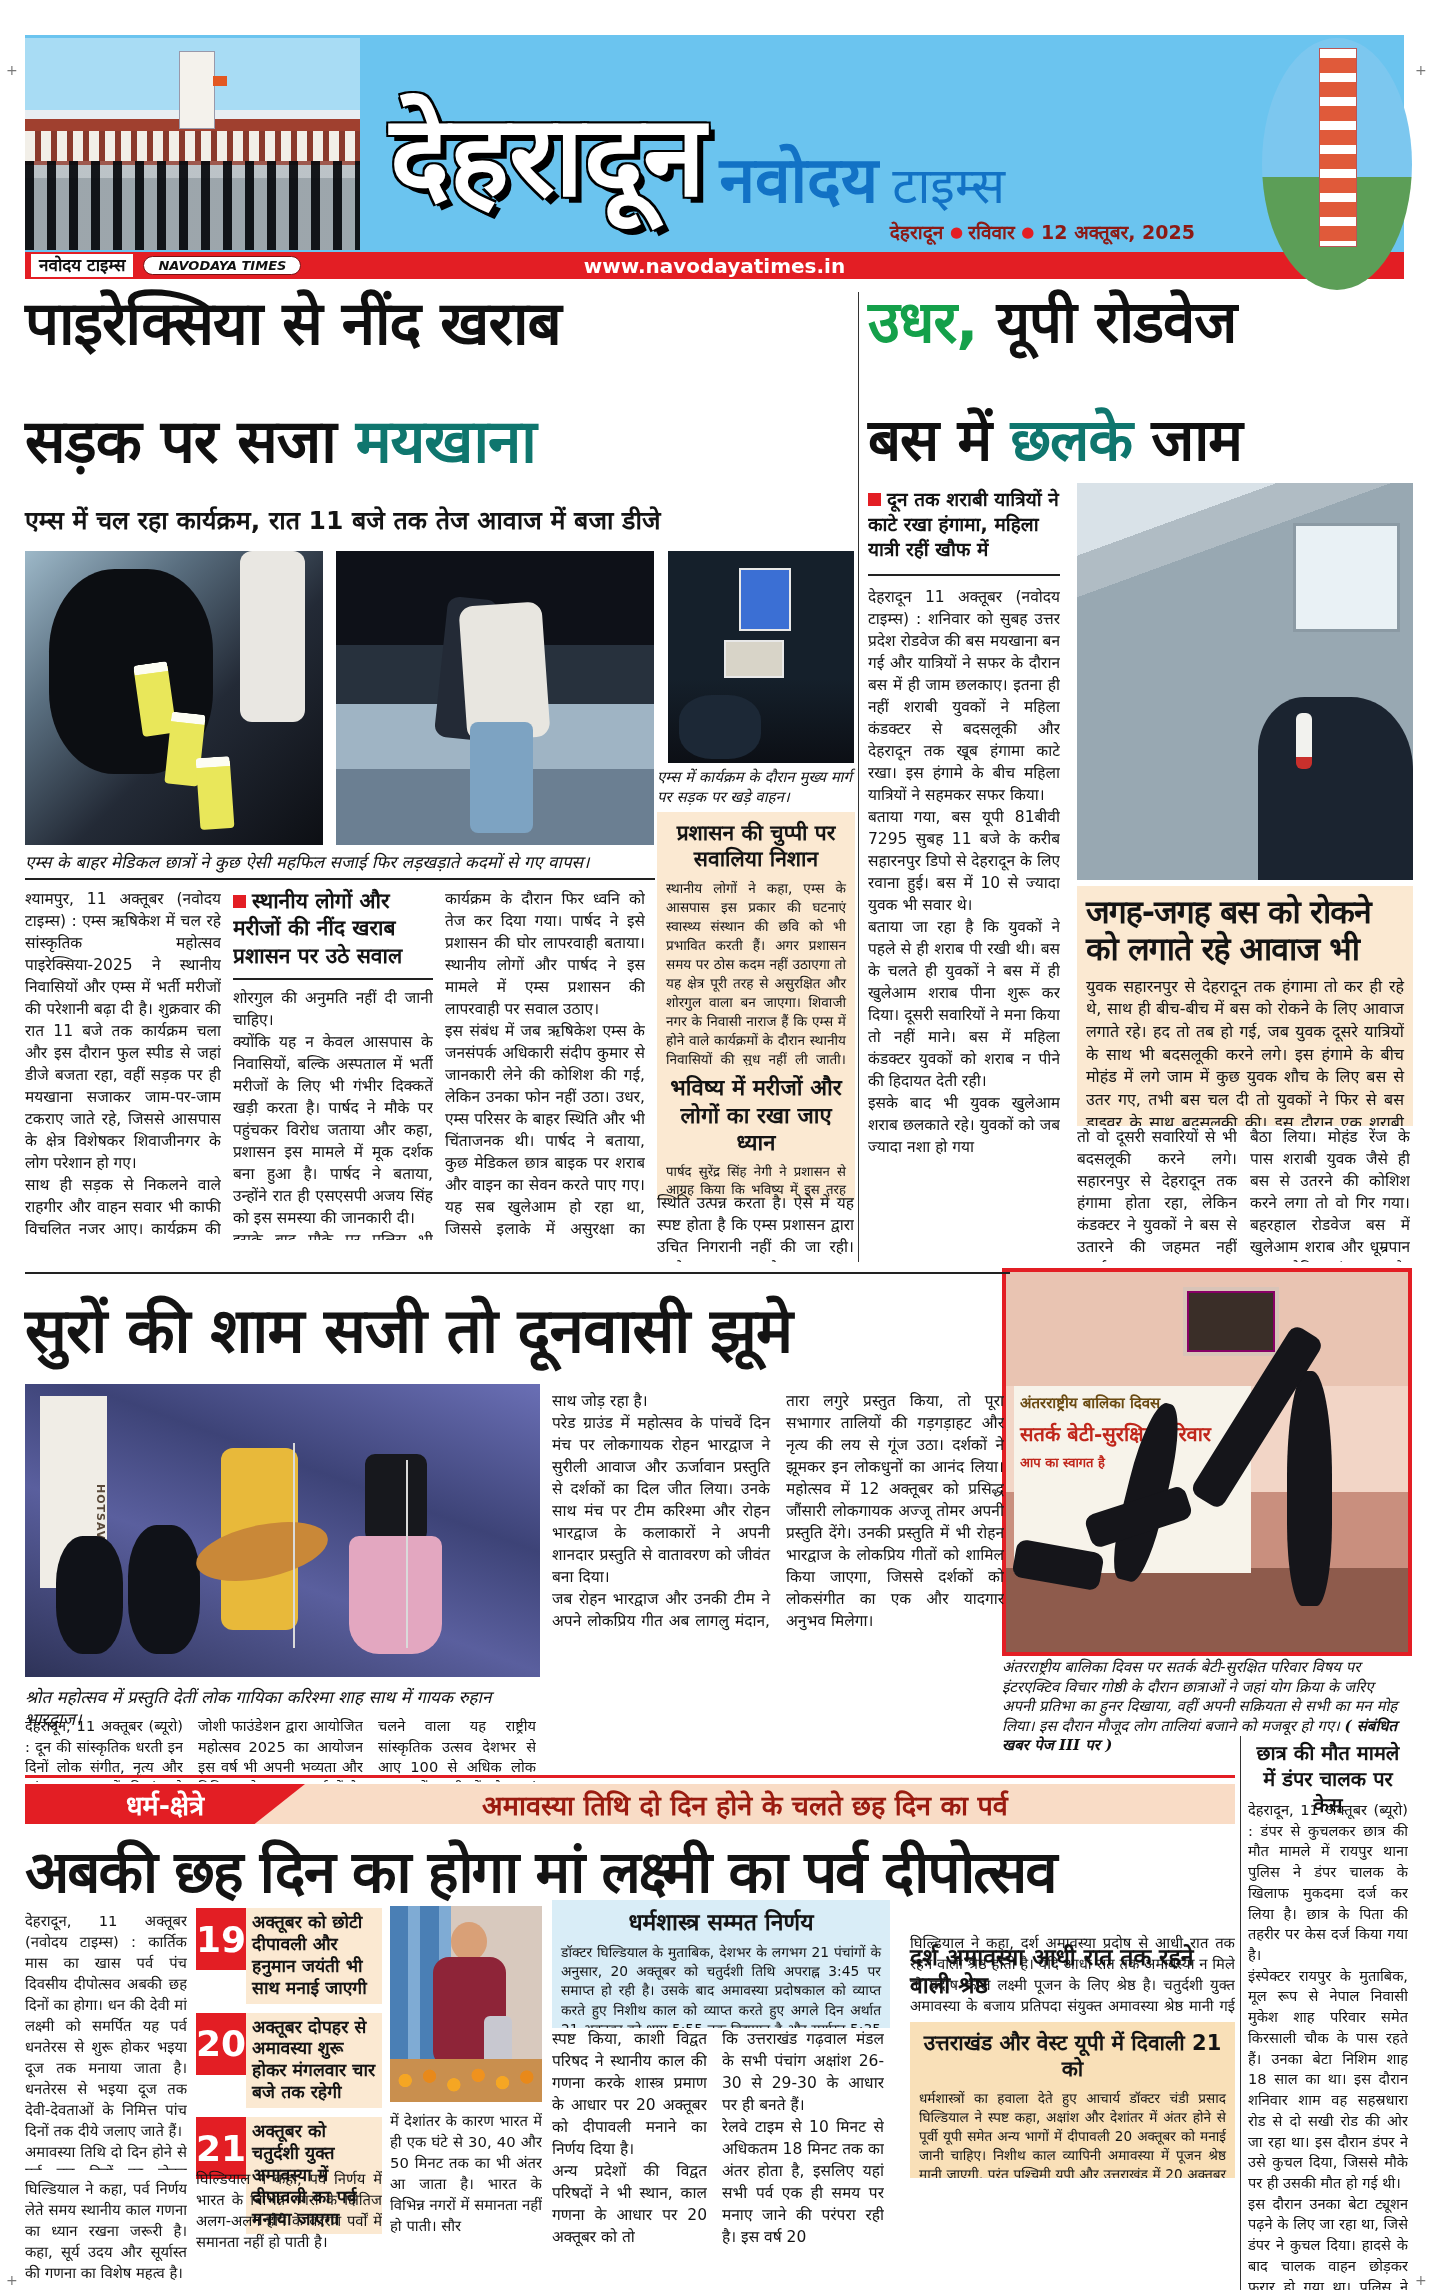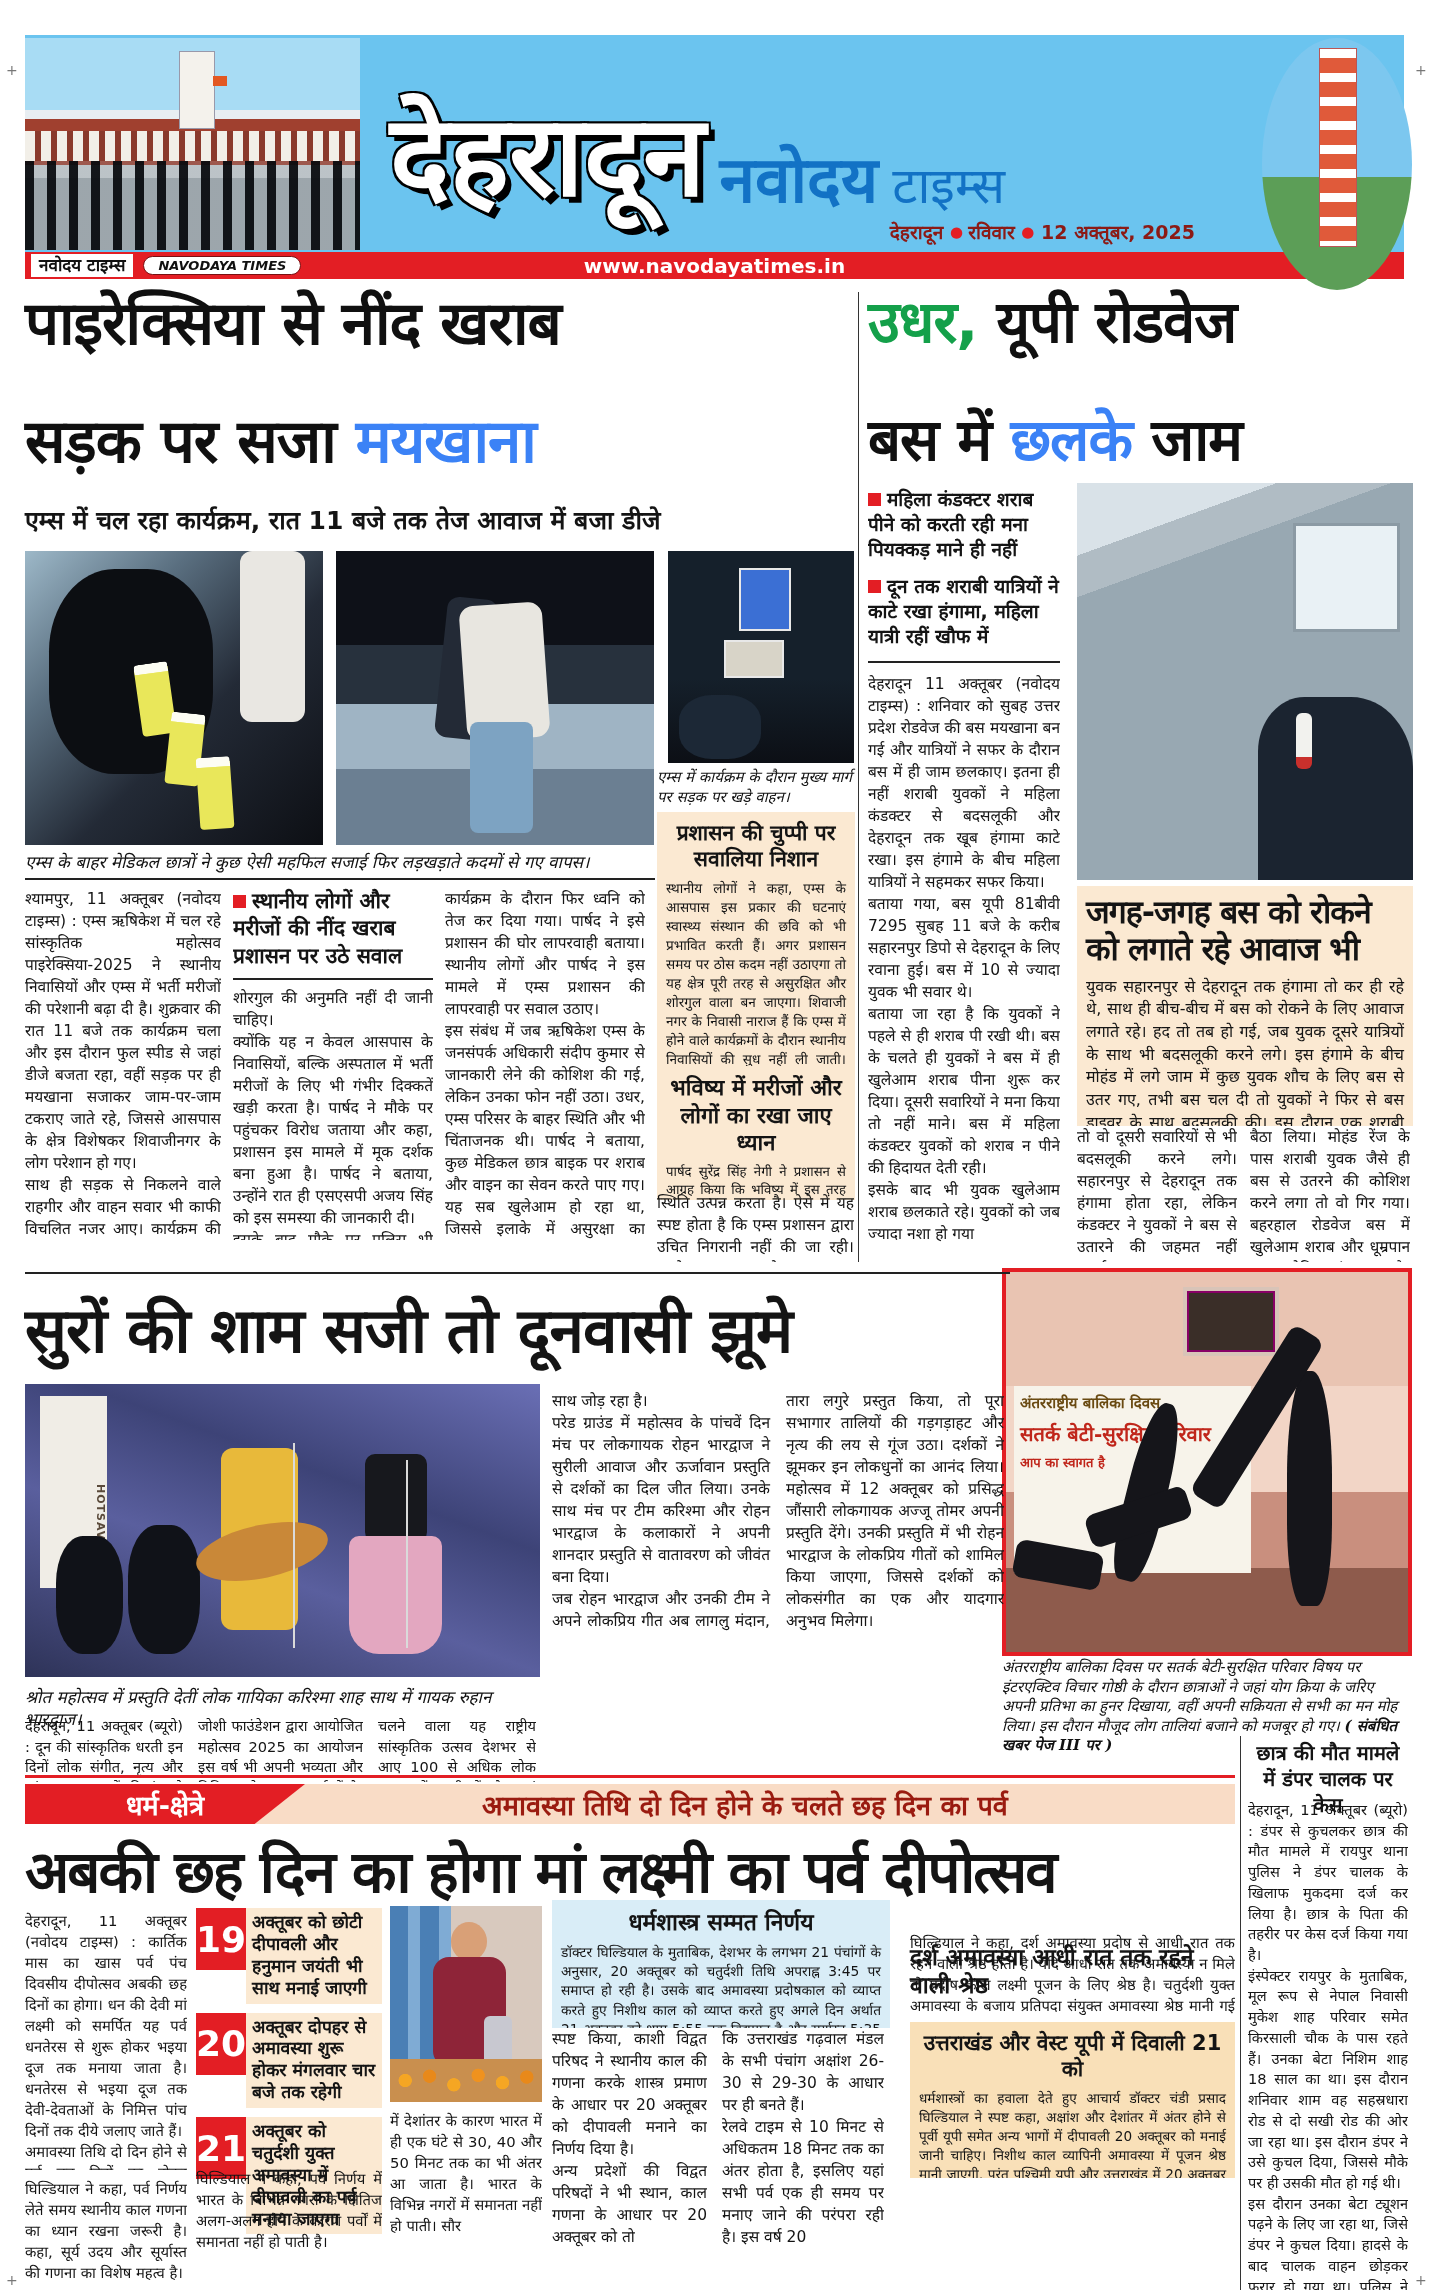--- a/index.html
+++ b/index.html
@@ -30,21 +30,21 @@
   .dot{color:#E31E24;font-size:15px;vertical-align:2px;}
   .redbar{left:25px;top:252px;width:1379px;height:27px;background:#E31E24;display:flex;align-items:center;gap:10px;}
   .logobox{margin-left:6px;background:#fff;color:#111;font-weight:bold;font-size:17px;padding:0 8px;line-height:23px;}
   .pill{background:#fff;border:1px solid #7a1012;border-radius:12px;color:#111;
     font-style:italic;font-weight:bold;font-size:13px;padding:1px 14px;}
   .url{position:absolute;left:0;right:0;text-align:center;color:#fff;font-weight:bold;font-size:20px;}
   
   .hl{font-weight:bold;line-height:1.06;letter-spacing:-1px;color:#101010;}
   .hl-l1{left:25px;top:292px;width:830px;font-size:60px;}
   .hl-l2{left:25px;top:410px;width:830px;font-size:60px;}
-  .red-w{color:#3b82f6;}
+  .red-w{color:#0f766e;}
   .green-w{color:#14A04A;}
   .subhead{left:25px;top:502px;width:830px;font-size:25px;font-weight:bold;}
   .hr-l1{left:868px;top:292px;width:536px;font-size:58px;}
   .hr-l2{left:868px;top:410px;width:536px;font-size:58px;}
   
   .ph{overflow:hidden;}
   .ph1{left:25px;top:551px;width:298px;height:294px;
     background:linear-gradient(135deg,#9db8c8 0%,#5a6f80 28%,#232a36 58%,#0d0f14 100%);}
   .cup{position:absolute;width:34px;height:62px;background:#E9E75A;border-top:10px solid #fdfdf4;border-radius:4px;}
   .figure-light{position:absolute;background:#e9e7e2;border-radius:12px;}
@@ -214,21 +214,20 @@
   <div class="abs vline" style="left:858px;top:292px;width:1px;height:970px;"></div>
 
   <div class="abs hl hr-l1">
     <span class="green-w">उधर,</span><span> यूपी रोडवेज</span>
   </div>
   <div class="abs hl hr-l2">
     <span>बस में </span><span class="red-w">छलके</span><span> जाम</span>
   </div>
 
   <div class="abs" style="left:868px;top:487px;width:192px;height:778px;overflow:hidden;">
-    <div class="bullet"><span class="sq"></span><span>महिला कंडक्टर शराब पीने को करती रही मना पियक्कड़ माने ही नहीं</span></div>
     <div class="bullet"><span class="sq"></span><span>दून तक शराबी यात्रियों ने काटे रखा हंगामा, महिला यात्री रहीं खौफ में</span></div>
     <div class="rule" style="width:100%;height:2px;margin:4px 0 10px;"></div>
     <div class="txt">देहरादून 11 अक्तूबर (नवोदय टाइम्स) : शनिवार को सुबह उत्तर प्रदेश रोडवेज की बस मयखाना बन गई और यात्रियों ने सफर के दौरान बस में ही जाम छलकाए। इतना ही नहीं शराबी युवकों ने महिला कंडक्टर से बदसलूकी और देहरादून तक खूब हंगामा काटे रखा। इस हंगामे के बीच महिला यात्रियों ने सहमकर सफर किया।
 बताया गया, बस यूपी 81बीवी 7295 सुबह 11 बजे के करीब सहारनपुर डिपो से देहरादून के लिए रवाना हुई। बस में 10 से ज्यादा युवक भी सवार थे।
 बताया जा रहा है कि युवकों ने पहले से ही शराब पी रखी थी। बस के चलते ही युवकों ने बस में ही खुलेआम शराब पीना शुरू कर दिया। दूसरी सवारियों ने मना किया तो नहीं माने। बस में महिला कंडक्टर युवकों को शराब न पीने की हिदायत देती रही।
 इसके बाद भी युवक खुलेआम शराब छलकाते रहे। युवकों को जब ज्यादा नशा हो गया</div>
   </div>
 
   <div class="abs ph ph-bus">
     <div class="bus-window"></div>

